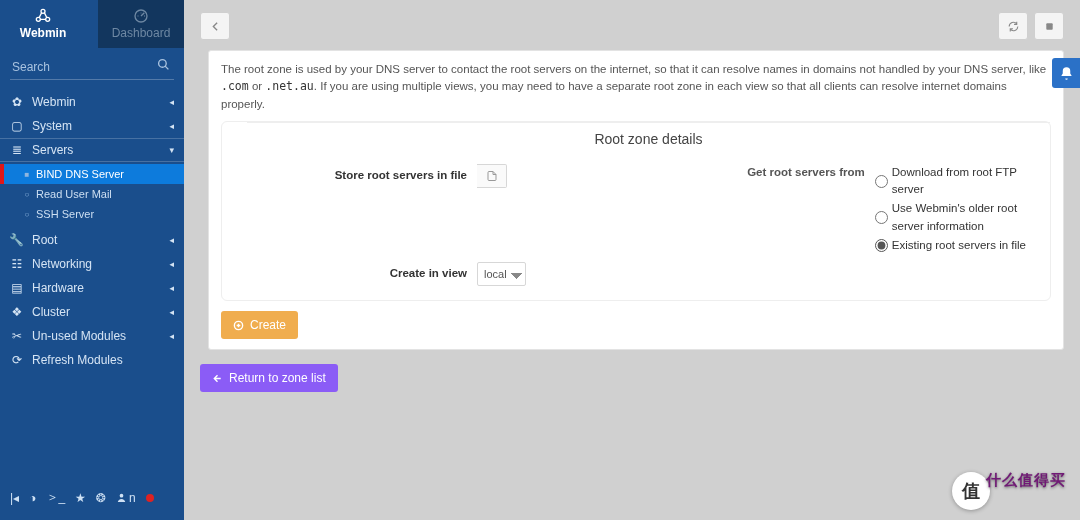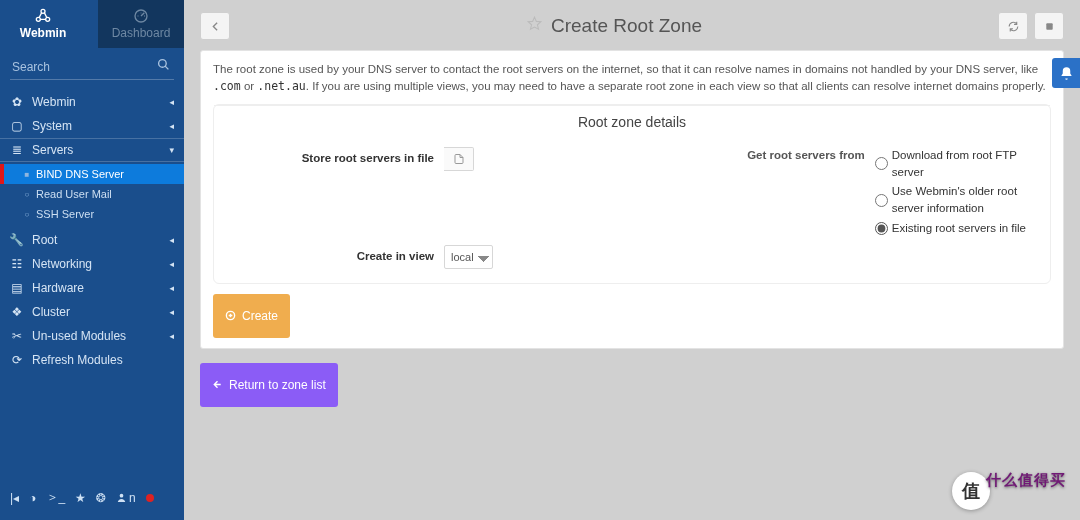--- a/index.html
+++ b/index.html
@@ -35,40 +35,40 @@
 
   
   .main { position: absolute; left: 184px; right: 0; top: 0; bottom: 0; padding: 12px 16px; overflow: auto; }
   .titlebar { display: flex; align-items: center; margin-bottom: 10px; }
   .tb-left, .tb-right { display: flex; gap: 6px; }
   .tb-spacer { flex: 1; }
   .tb-btn { width: 30px; height: 28px; border: 1px solid #cfcfcf; background: #f4f4f4; border-radius: 3px; display: inline-flex; align-items: center; justify-content: center; color: #888; cursor: pointer; }
   .page-title { display: flex; align-items: center; gap: 8px; font-size: 19px; color: #555; font-weight: 400; }
   .page-title .star { color: #bbb; }
 
-  .panel { background: #fff; border: 1px solid #e3e3e3; border-radius: 3px; margin-bottom: 14px; }
+  .panel { background: #fff; border: 1px solid #e3e3e3; border-radius: 3px; margin-bottom: 14px; margin-left: 8px; }
   .panel.intro { padding: 10px 12px; font-size: 11.5px; color: #555; line-height: 1.5; }
   .panel.intro code { font-family: Menlo, monospace; color: #333; }
 
   .section-title { text-align: center; font-size: 14px; color: #444; padding: 6px 0 8px; border-top: 1px solid #eee; }
   .form-area { padding: 2px 10px 10px; }
   .form-row { display: flex; align-items: flex-start; padding: 4px 0; }
   .col-left { width: 460px; display: flex; align-items: center; }
   .lab { width: 220px; text-align: right; padding-right: 10px; font-weight: 600; font-size: 11.5px; color: #333; }
   .txt { flex: 1; height: 24px; border: 1px solid #d7d7d7; border-radius: 2px 0 0 2px; padding: 0 6px; font-size: 11px; color: #555; outline: none; }
   .filebtn { width: 30px; height: 24px; border: 1px solid #d7d7d7; border-left: none; border-radius: 0 2px 2px 0; background: #fafafa; display: inline-flex; align-items: center; justify-content: center; color: #999; cursor: pointer; }
   .sel { height: 24px; border: 1px solid #d7d7d7; border-radius: 2px; font-size: 11px; color: #555; padding: 0 18px 0 6px; background: #fff; appearance: none; background-image: linear-gradient(45deg, transparent 46%, #888 46%), linear-gradient(-45deg, transparent 46%, #888 46%); background-size: 6px 6px, 6px 6px; background-position: right 8px top 10px, right 3px top 10px; background-repeat: no-repeat; }
 
   .col-right { flex: 1; display: flex; }
   .lab2 { width: 310px; text-align: right; padding-right: 10px; font-weight: 600; font-size: 11.5px; }
   .radios { display: flex; flex-direction: column; gap: 2px; font-size: 11.5px; color: #333; }
   .radios label { display: flex; align-items: center; gap: 4px; }
   .radios input { accent-color: #555; }
 
-  .btn { display: inline-flex; align-items: center; gap: 6px; height: 44px; padding: 0 12px; border-radius: 3px; border: none; color: #fff; font-size: 12px; cursor: pointer; }
+  .btn { display: inline-flex; align-items: center; gap: 6px; height: 28px; padding: 0 12px; border-radius: 3px; border: none; color: #fff; font-size: 12px; cursor: pointer; }
   .btn.orange { background: #f0ad4e; }
   .btn.blue { background: #8b5cf6; }
   .btn-row { padding: 0 10px 10px; }
 
   
   .notif { position: fixed; right: 0; top: 58px; width: 28px; height: 30px; background: #2b71c7; border-radius: 3px 0 0 3px; display: flex; align-items: center; justify-content: center; color: #fff; cursor: pointer; }
 
   
   .wm-badge { position: fixed; right: 90px; bottom: 10px; width: 38px; height: 38px; border-radius: 50%; background: #fff; color: #333; font-weight: 800; font-size: 18px; display: flex; align-items: center; justify-content: center; box-shadow: 0 1px 4px rgba(0,0,0,0.3); }
   .wm-text { position: fixed; right: 14px; bottom: 30px; font-weight: 800; font-size: 15px; color: #701a75; text-shadow: 0 1px 3px rgba(0,0,0,0.5); letter-spacing: 1px; }
@@ -189,49 +189,41 @@
 <main class="main">
   <div class="titlebar">
     <div class="tb-left">
       <div class="tb-btn">
         <svg width="13" height="13" viewBox="0 0 24 24" fill="none" stroke="currentColor" stroke-width="2.5">
             <path d="M15 5l-7 7 7 7"></path>
           </svg>
       </div>
     </div>
     <div class="tb-spacer"></div>
-    <div class="page-title">
-      <span class="star">
-        <svg width="17" height="17" viewBox="0 0 24 24" fill="none" stroke="currentColor" stroke-width="1.5">
-            <path d="M12 3l2.6 6 6.4.5-4.9 4.3 1.6 6.2L12 17l-5.7 3 1.6-6.2L3 9.5l6.4-.5z"></path>
-          </svg>
-      </span>
-      <span>Create Root Zone</span>
-    </div>
     <div class="tb-spacer"></div>
     <div class="tb-right">
       <div class="tb-btn">
         <svg width="13" height="13" viewBox="0 0 24 24" fill="none" stroke="currentColor" stroke-width="2">
             <path d="M4 12a8 8 0 0 1 14-5M20 12a8 8 0 0 1-14 5M18 3v5h-5M6 21v-5h5"></path>
           </svg>
       </div>
       <div class="tb-btn">
         <svg width="11" height="11" viewBox="0 0 24 24" fill="currentColor">
             <rect x="5" y="5" width="14" height="14" rx="2"></rect>
           </svg>
       </div>
     </div>
   </div>
 
   <div class="panel intro">
     <div>
       <span>The root zone is used by your DNS server to contact the root servers on the internet, so that it can resolve names in domains not handled by your DNS server, like </span><code>.com</code><span> or </span><code>.net.au</code><span>. If you are using multiple views, you may need to have a separate root zone in each view so that all clients can resolve internet domains properly.</span>
     </div>
 
-    <div style="border:1px solid #eee; border-radius:6px; margin-top:8px;">
+    <div style="border:1px solid #eee; border-radius:6px; margin-top:8px;padding-left:25px;">
       <div class="section-title">Root zone details</div>
       <div class="form-area">
         <div class="form-row">
           <div class="col-left">
             <div class="lab">Store root servers in file</div>
             <div class="filebtn">
               <svg width="12" height="12" viewBox="0 0 24 24" fill="none" stroke="currentColor" stroke-width="2">
                   <path d="M14 3H6a2 2 0 0 0-2 2v14a2 2 0 0 0 2 2h12a2 2 0 0 0 2-2V9z"></path>
                   <path d="M14 3v6h6"></path>
                 </svg>

